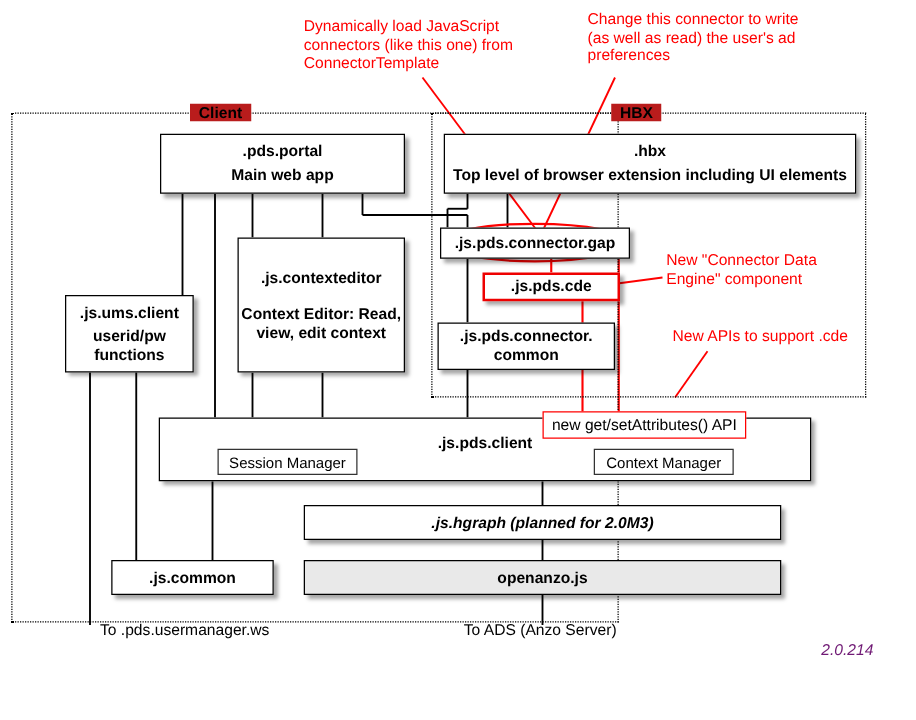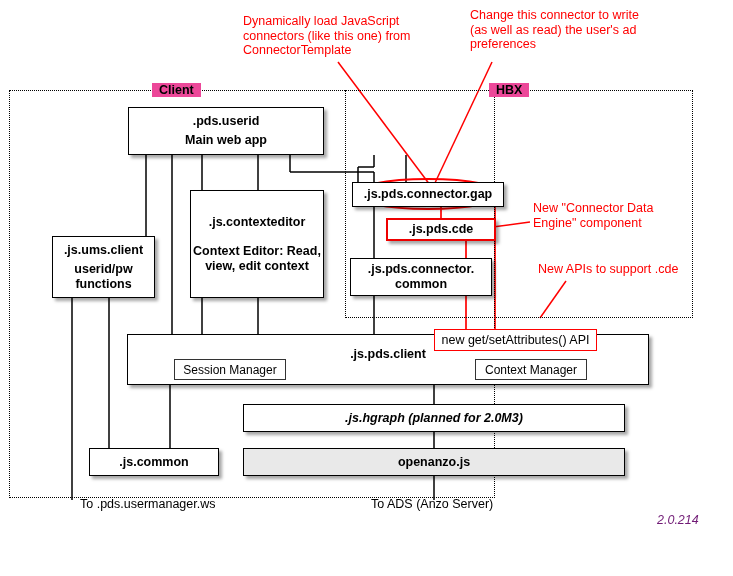--- a/index.html
+++ b/index.html
@@ -75,21 +75,21 @@
   
   .group {
     position: absolute;
     box-sizing: border-box;
     border: 1.6px dotted #000000;
     background: transparent;
     z-index: 1;
   }
   .group-label {
     position: absolute;
-    background: #ec4899;
+    background: #b91c1c;
     font-weight: bold;
     font-size: 12.5px;
     padding: 0 7px;
     z-index: 2;
     white-space: nowrap;
   }
 
   
   .annot {
     position: absolute;
@@ -196,24 +196,28 @@
     <ellipse cx="428" cy="194" rx="75" ry="15" stroke="#ff0000" stroke-width="1.8" fill="none"></ellipse>
   </svg>
 
   <div class="group" style="left:9px; top:90px; width:486px; height:408px;"></div>
   <div class="group-label" style="left:152px; top:83px;">Client</div>
 
   <div class="group" style="left:345px; top:90px; width:348px; height:228px;"></div>
   <div class="group-label" style="left:489px; top:83px;">HBX</div>
 
   <div class="node" style="left:128px; top:107px; width:196px; height:48px;">
-    <div class="title">.pds.userid</div>
+    <div class="title">.pds.portal</div>
     <div class="subtitle">Main web app</div>
   </div>
 
+  <div class="node" style="left:355px; top:107px; width:330px; height:48px;">
+    <div class="title">.hbx</div>
+    <div class="subtitle">Top level of browser extension including UI elements</div>
+  </div>
 
   <div class="node" style="left:52px; top:236px; width:103px; height:62px;">
     <div class="title">.js.ums.client</div>
     <div class="subtitle">userid/pw
 functions</div>
   </div>
 
   <div class="node" style="left:190px; top:190px; width:134px; height:108px;">
     <div class="title">.js.contexteditor</div>
     <div class="subtitle" style="margin-top:14px;">Context Editor: Read,

